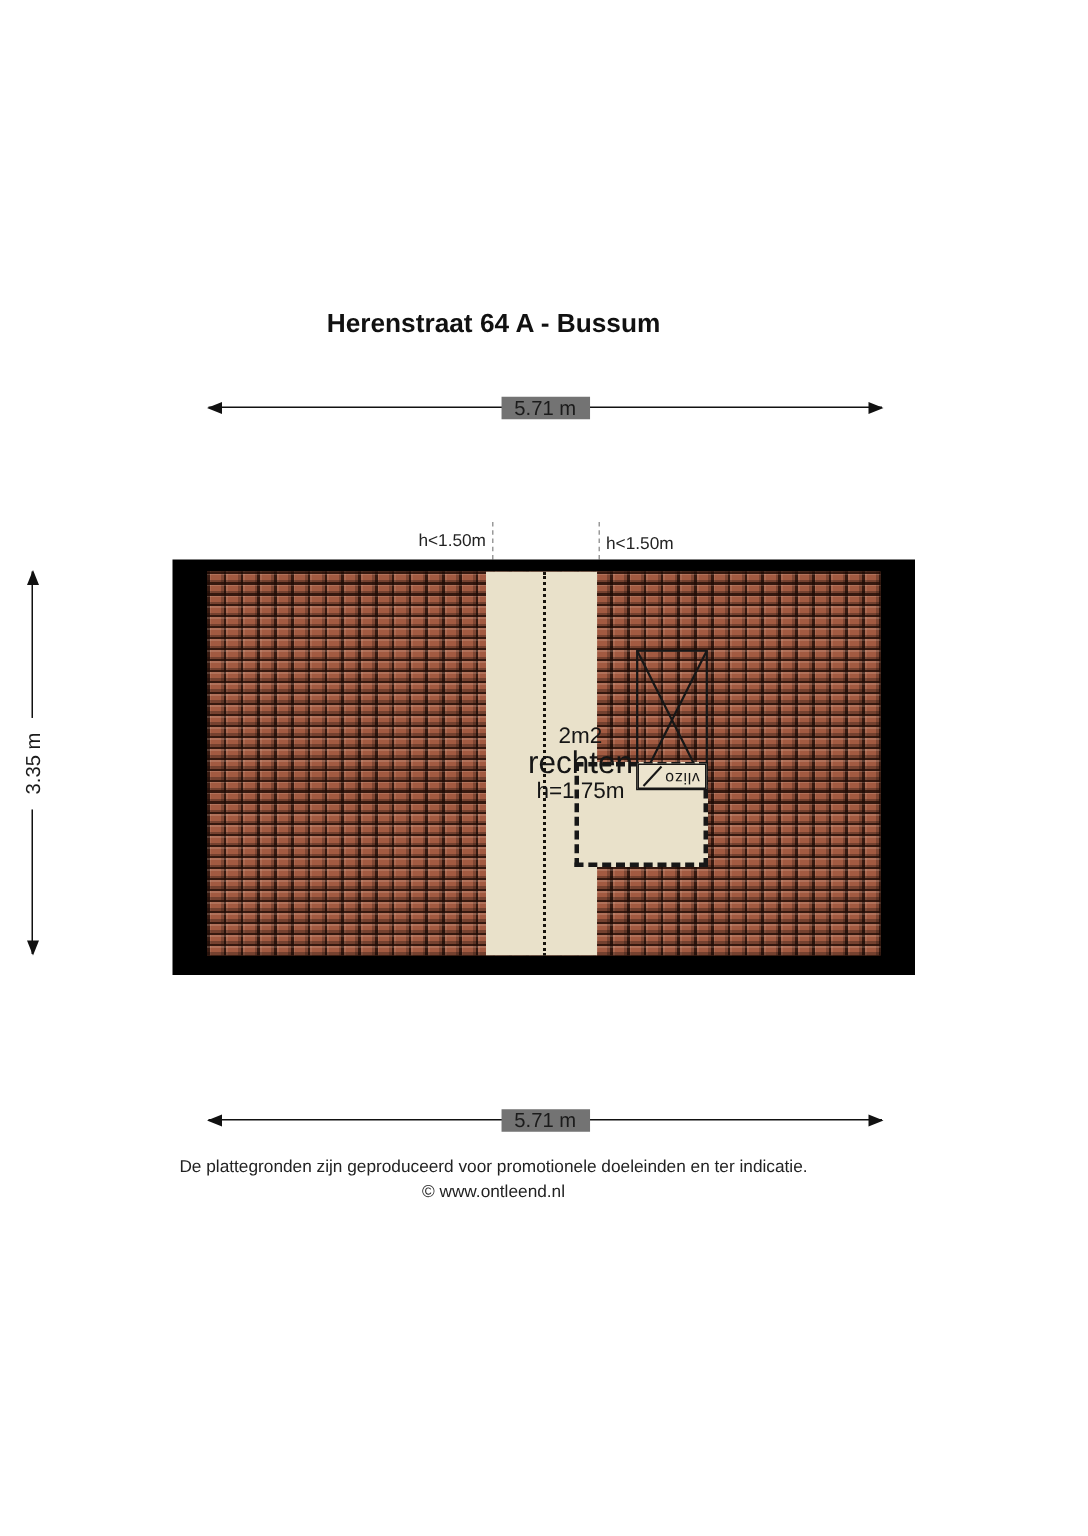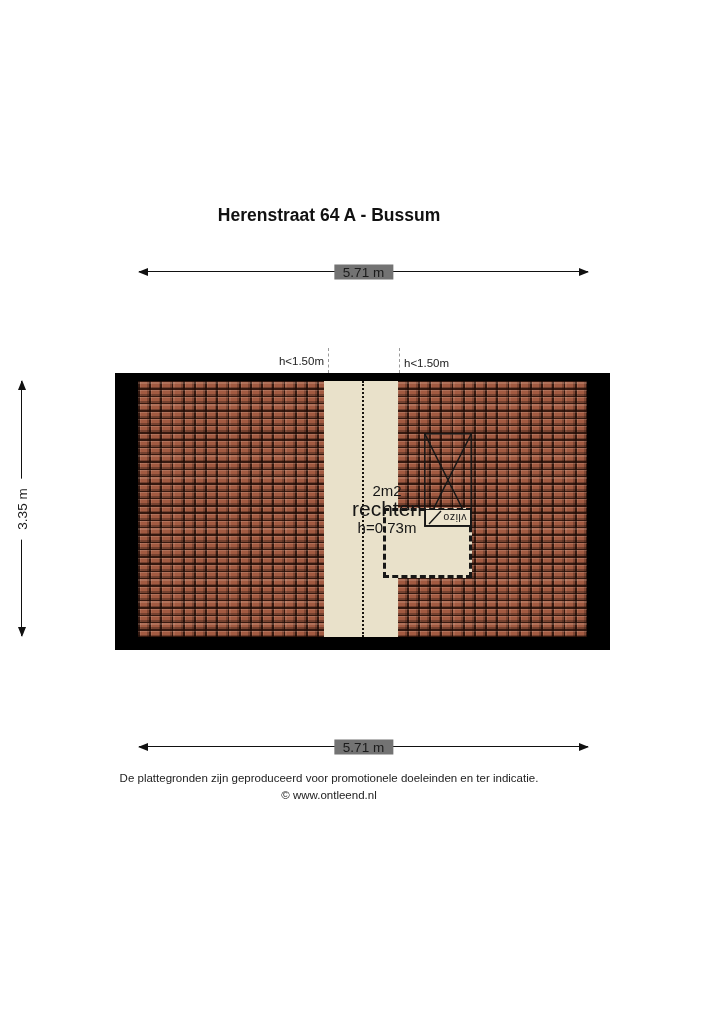--- a/index.html
+++ b/index.html
@@ -140,21 +140,21 @@
       <div class="vlizo-box">
         <svg class="diag" width="14" height="15" viewBox="0 0 14 15">
           <line x1="1" y1="14" x2="13" y2="1" stroke="#171717" stroke-width="1.4"></line>
         </svg>
         <span class="vlizo-text">vlizo</span>
       </div>
 
       <div class="strip-labels">
         <div class="lbl-area">2m2</div>
         <div class="lbl-room">rechten</div>
-        <div class="lbl-height">h=0.73m</div>
+        <div class="lbl-height">h=1.75m</div>
       </div>
 
     </div>
   </div>
 
   <div class="hdim" style="left:139px; top:746px; width:449px;">
     <span class="arr-l"></span>
     <span class="arr-r"></span>
     <span class="dim-label">5.71 m</span>
   </div>

